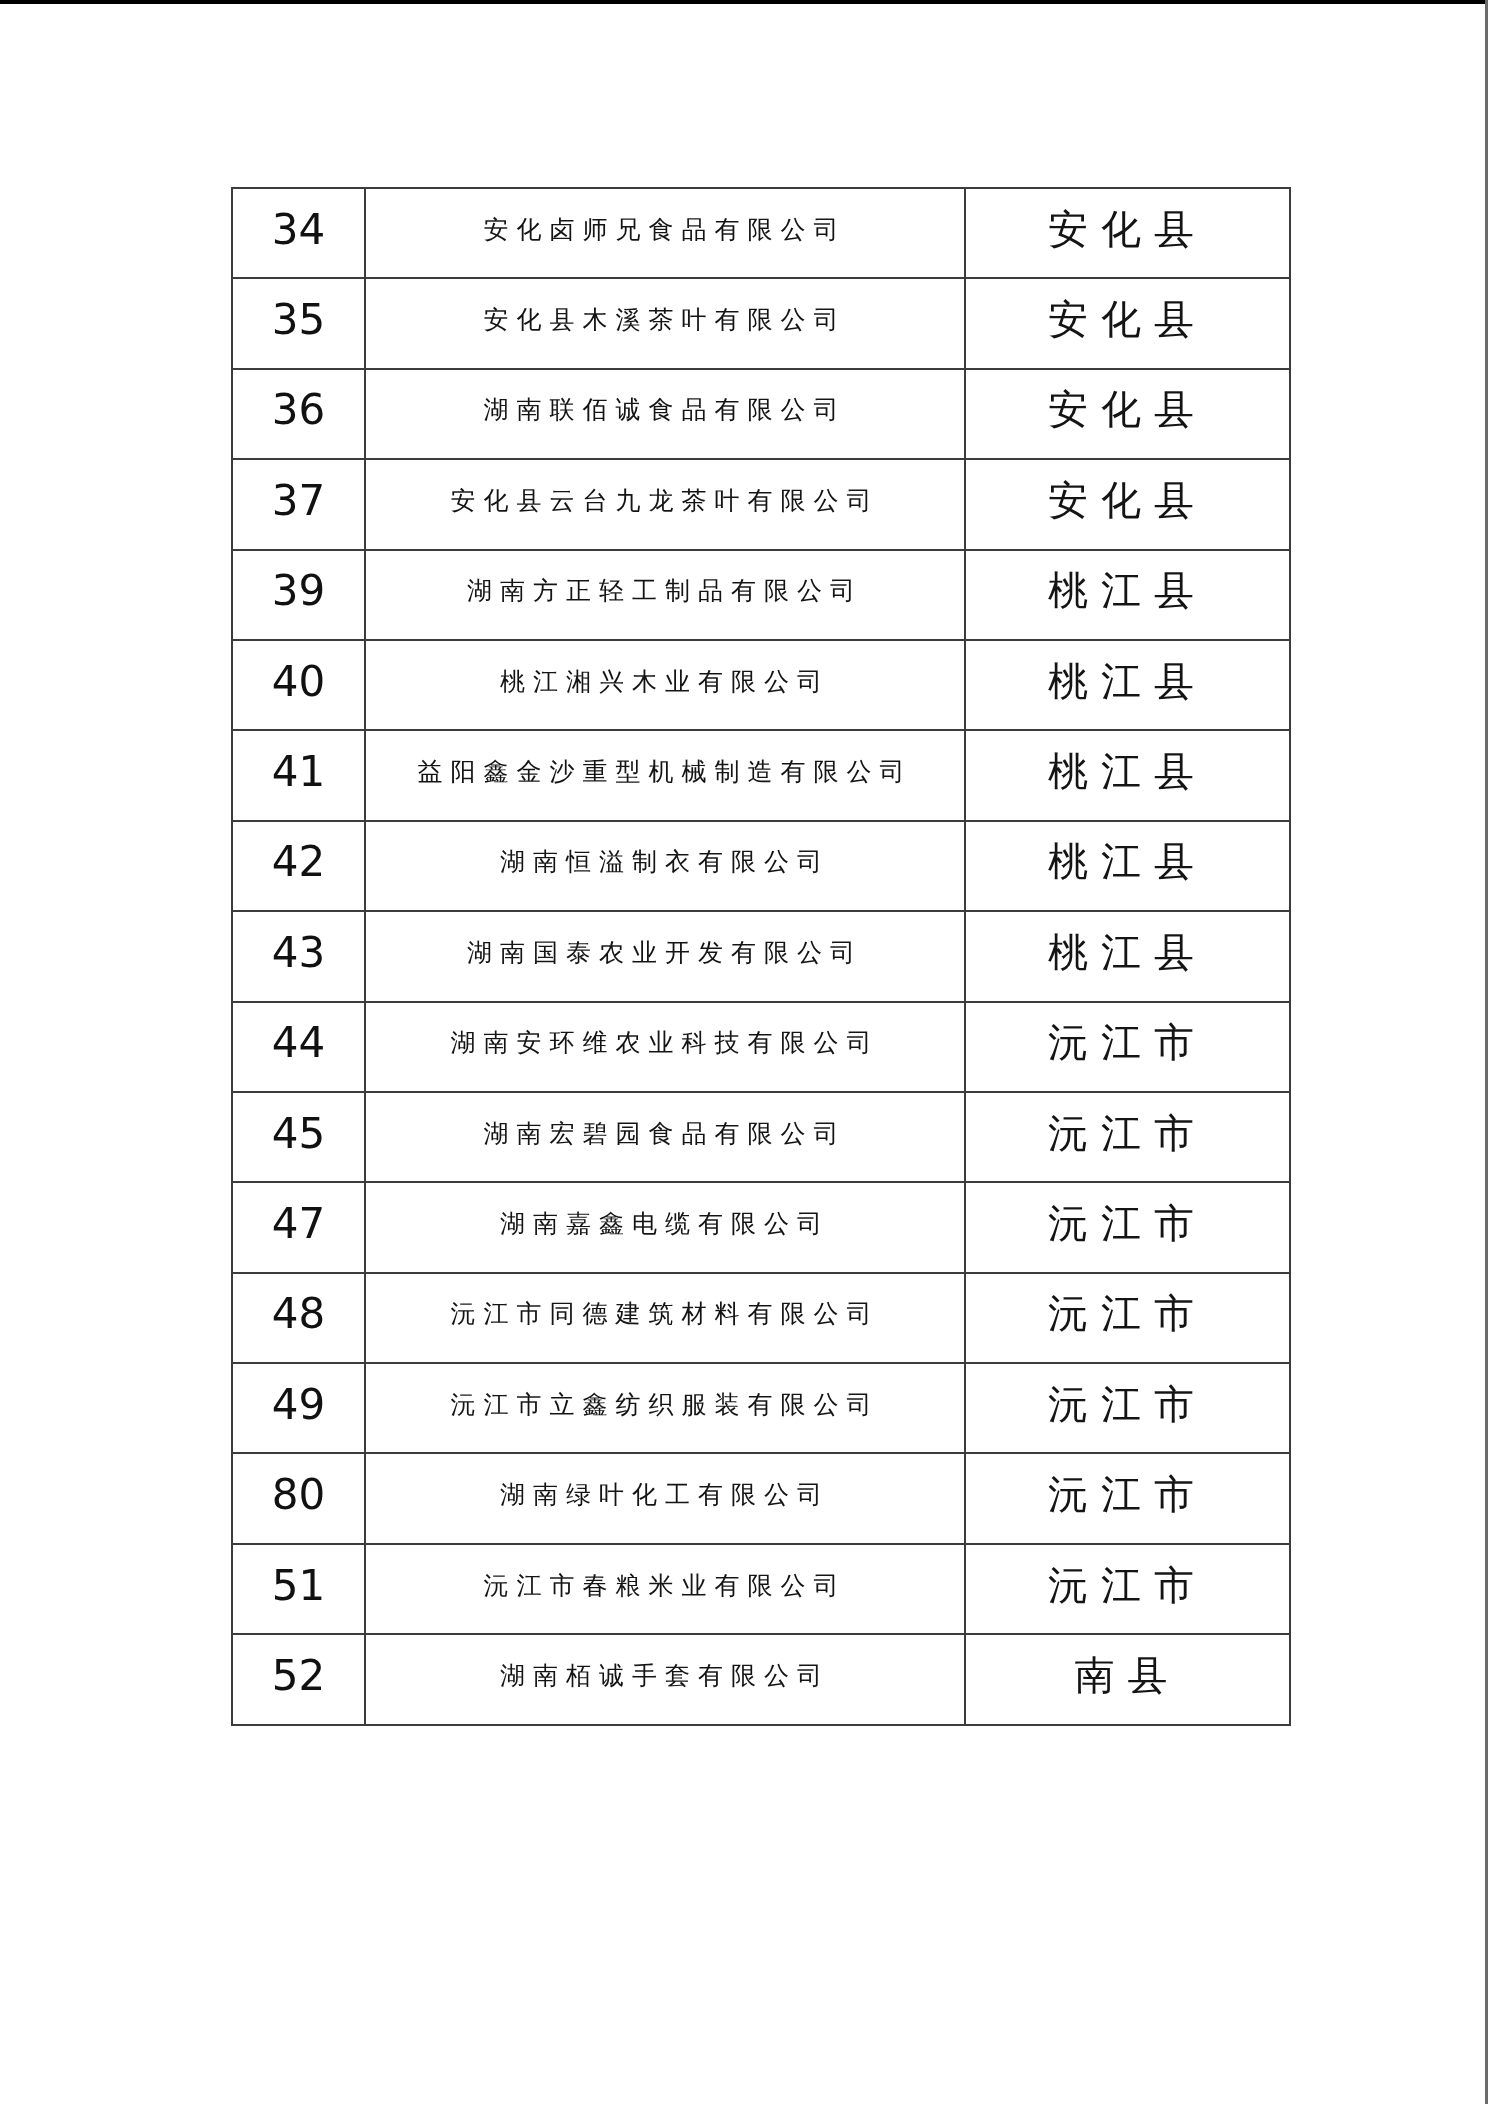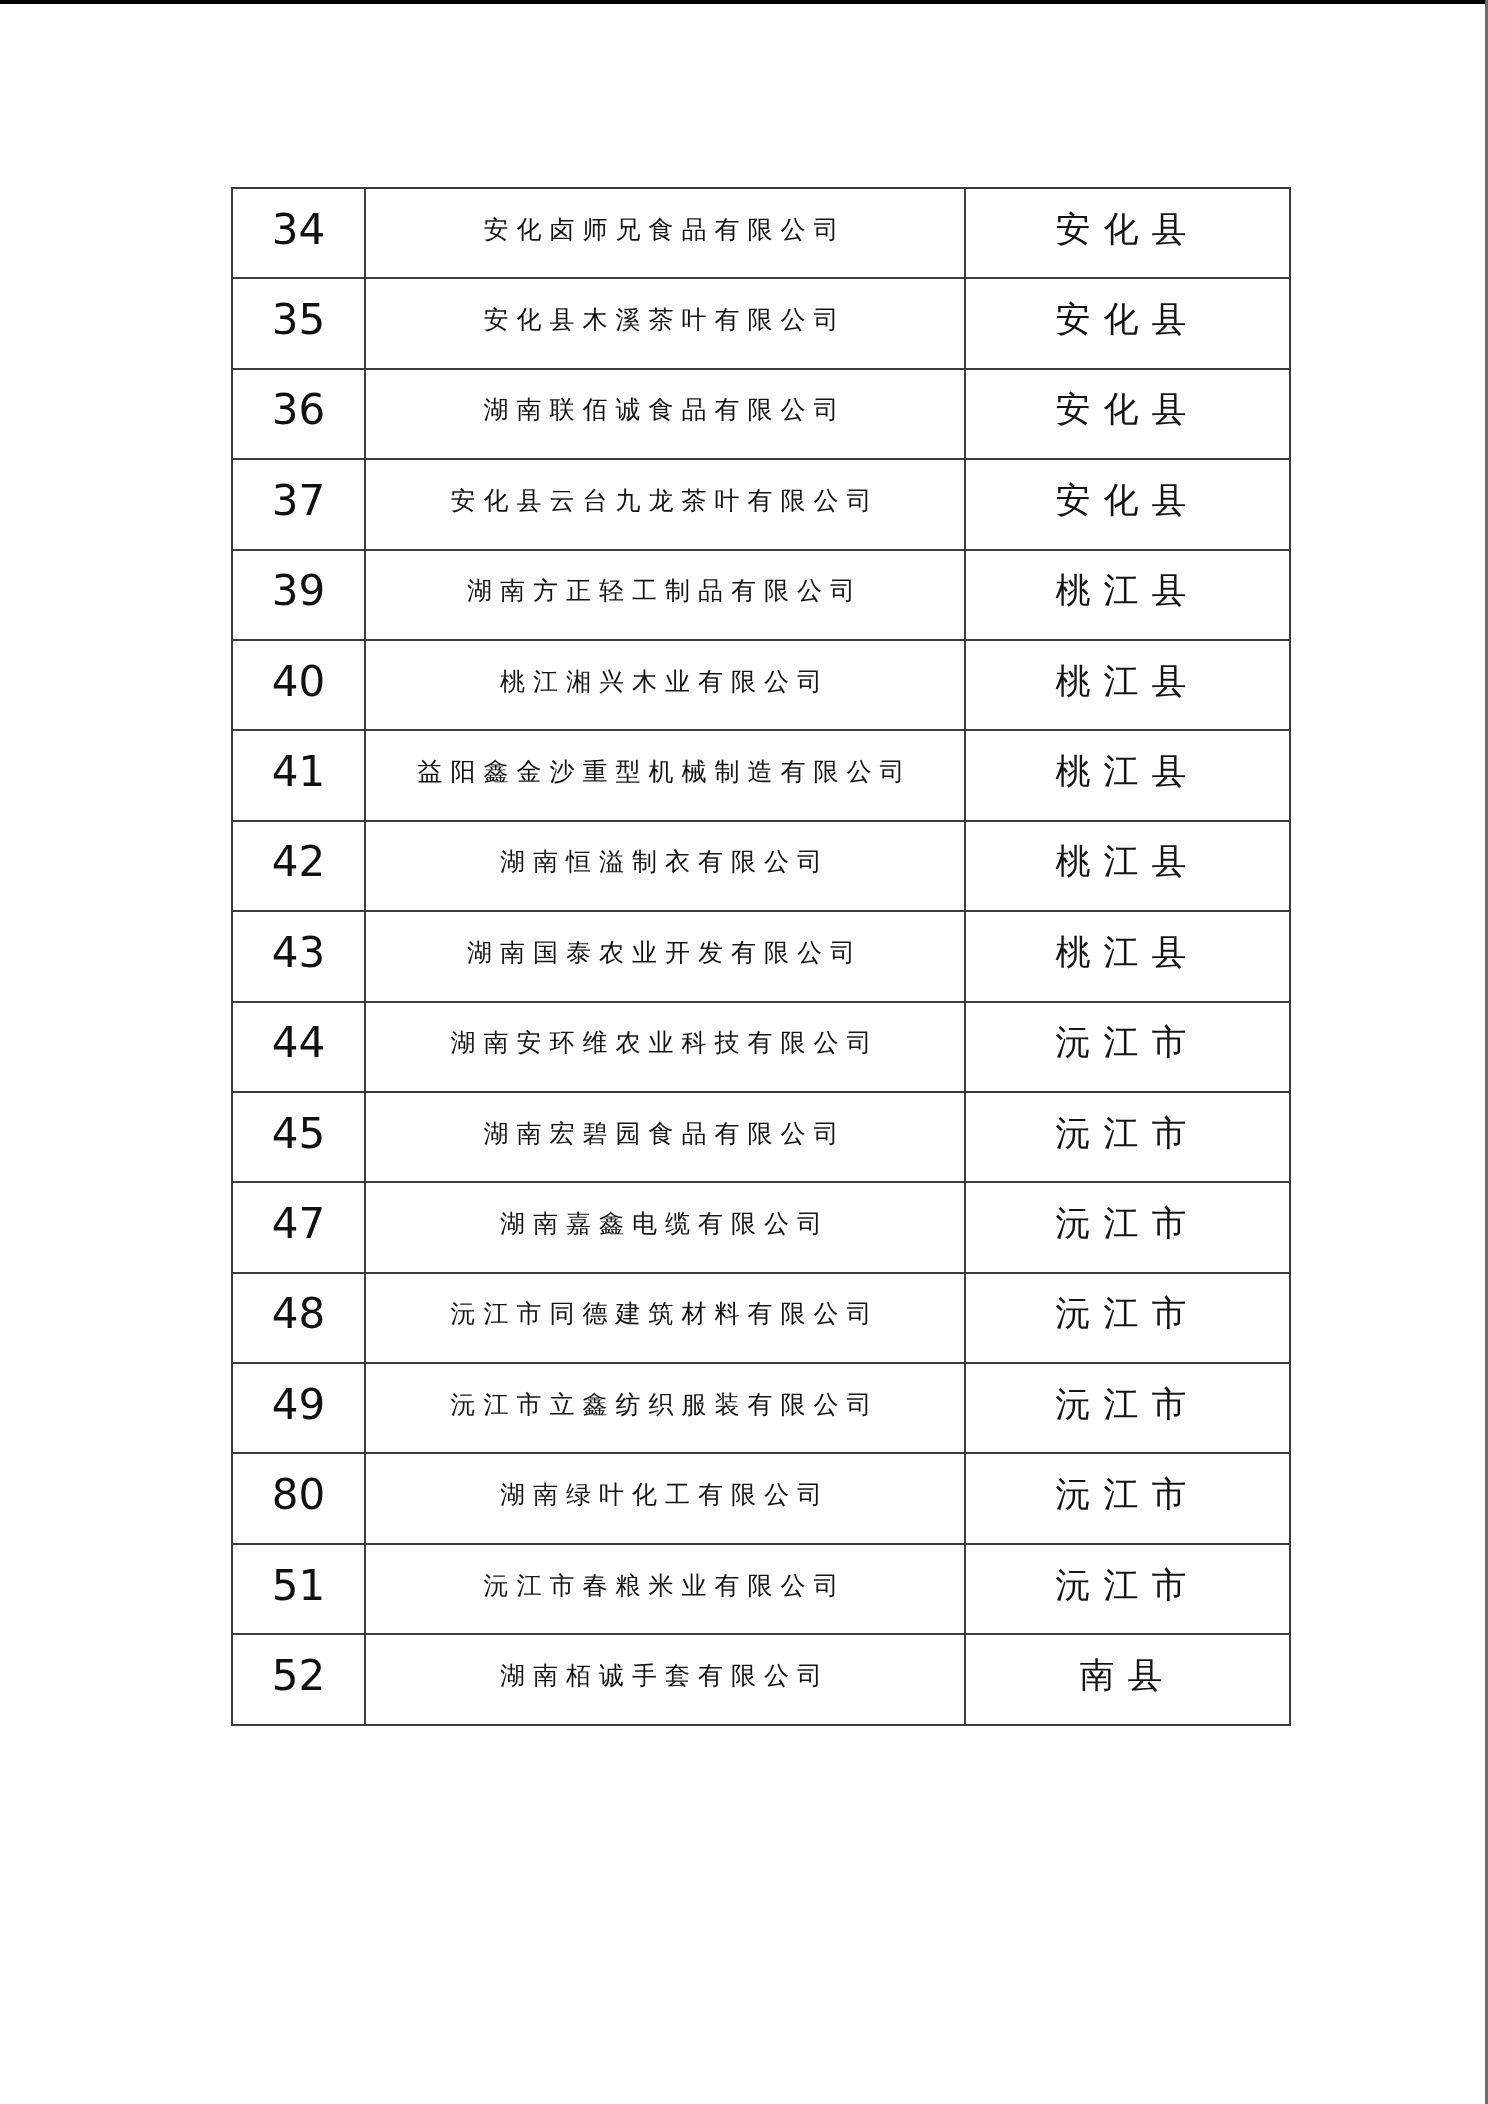--- a/index.html
+++ b/index.html
@@ -50,21 +50,21 @@
     font-size: 42px;
     color: #111111;
   }
   td.company-cell {
     font-family: "DejaVu Serif", serif;
     font-size: 25px;
     letter-spacing: 8px;
   }
   td.region-cell {
     font-family: "DejaVu Serif", serif;
-    font-size: 35px;
+    font-size: 40px;
     letter-spacing: 13px;
   }
 </style>
 </head>
 <body>
 
 <div class="page-top-edge"></div>
 <div class="page-right-edge"></div>
 
 <table class="company-table">

